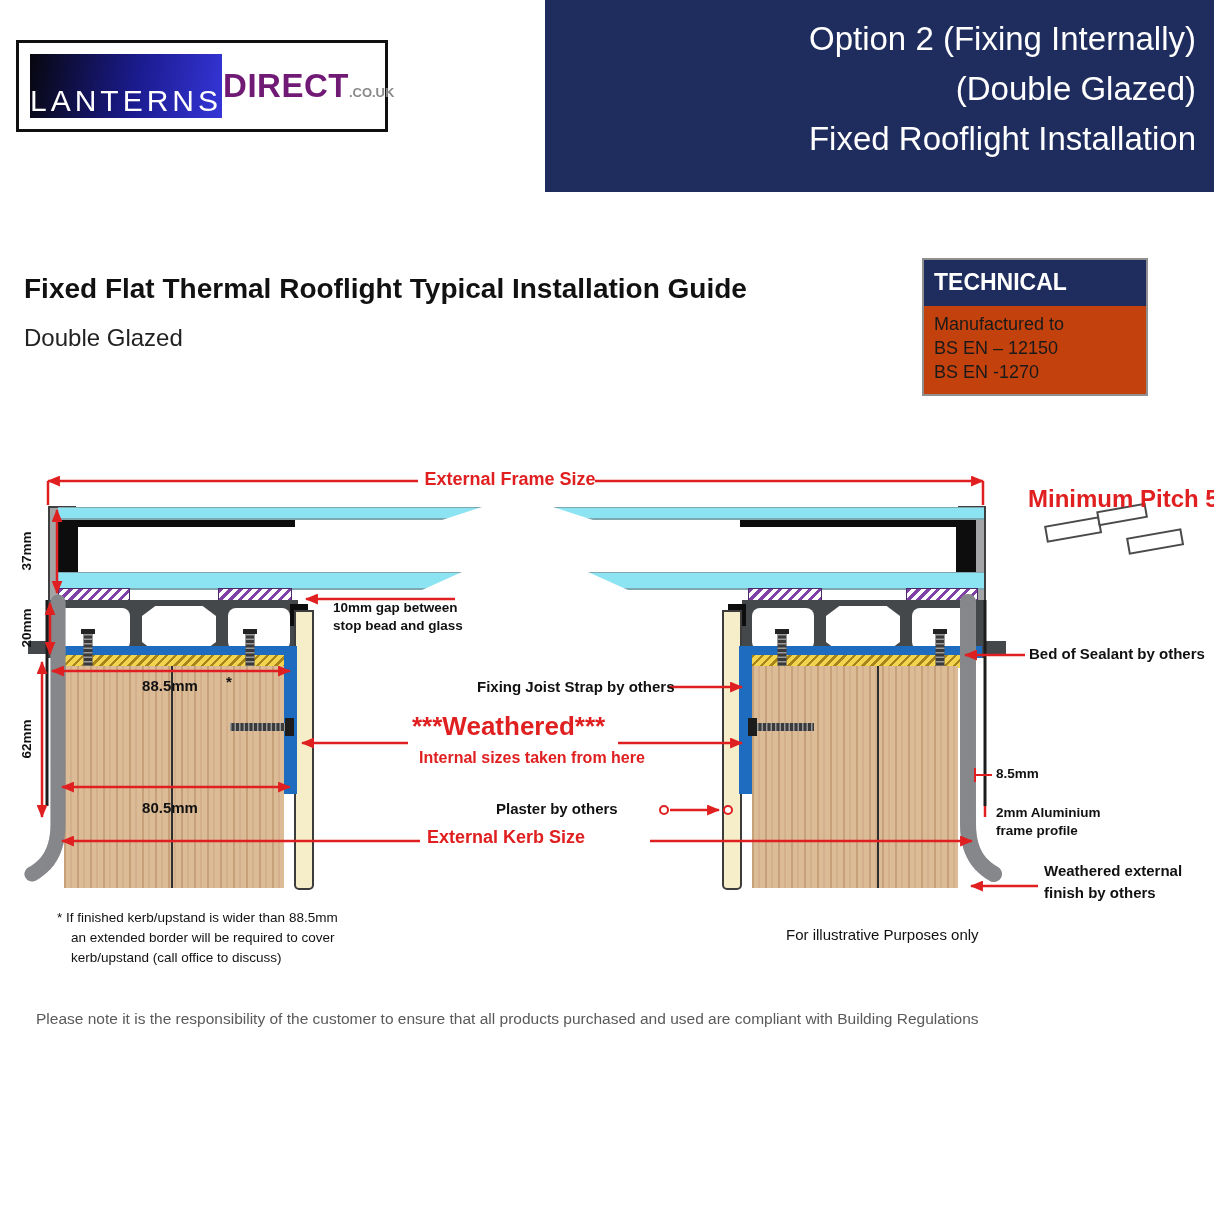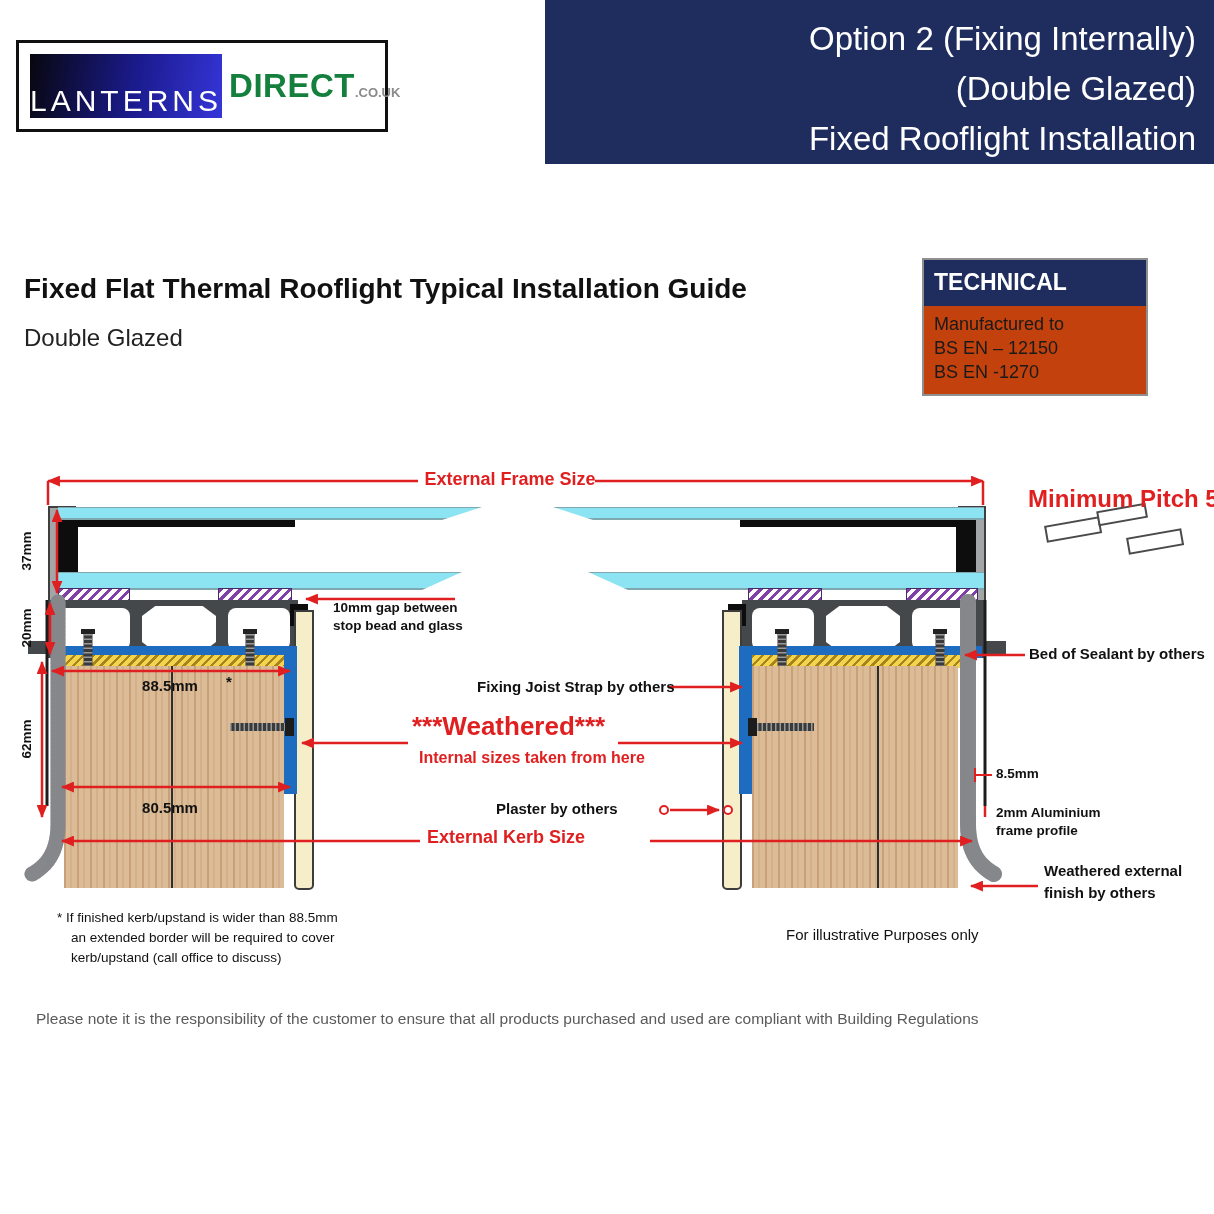--- a/index.html
+++ b/index.html
@@ -6,28 +6,28 @@
   html,body{background:#fff}
   body{font-family:"Liberation Sans",sans-serif;color:#111}
   #stage{position:relative;width:1214px;height:1214px;background:#fff;overflow:hidden}
   .abs{position:absolute}
   .lbl{position:absolute;white-space:nowrap;line-height:1.2}
   .bold{font-weight:bold}
   .red{color:var(--red,#e02020)}
   .center{text-align:center}
   .rot{transform:rotate(-90deg)}
   
-  .banner{position:absolute;left:545px;top:0;width:669px;height:164px;background:var(--navy,#1e2c5e);
+  .banner{position:absolute;left:545px;top:0;width:669px;height:192px;background:var(--navy,#1e2c5e);
           color:#fff;text-align:right;padding:14px 18px 0 0;font-size:33px;font-weight:500;line-height:50px}
   .logo-box{position:absolute;left:16px;top:40px;width:372px;height:92px;border:3px solid #101010;
             background:#fff;display:flex;align-items:center;padding-left:11px}
   .logo-grad{width:226px;height:64px;background:linear-gradient(100deg,#07070f 0%,#1b1b8f 55%,#3535d8 100%);
              display:flex;align-items:flex-end;justify-content:center;color:#fff;font-size:30px;
              letter-spacing:4px;font-weight:400}
-  .logo-word2{font-size:33px;font-weight:800;color:#15803d;margin-left:7px;letter-spacing:0.5px}
+  .logo-word2{font-size:33px;font-weight:800;color:#701a75;margin-left:1px;letter-spacing:0.5px}
   .logo-tld{font-size:13px;font-weight:bold;color:#8a8a8a;align-self:center;margin-top:12px}
   .tech-box{position:absolute;left:922px;top:258px;width:226px;height:138px;border:2px solid #8f8f8f;background:#c2410c}
   .tech-head{height:46px;background:var(--navy,#1e2c5e);color:#fff;font-size:23px;font-weight:bold;
              padding:9px 0 0 10px}
   .tech-body{padding:6px 10px;font-size:18px;line-height:24px;color:#1a1a1a}
   
   .glass{background:linear-gradient(to bottom,#7fa7b0 0 1.5px,var(--glass,#8ce4f2) 1.5px calc(100% - 1.5px),#7fa7b0 calc(100% - 1.5px) 100%)}
   .black{background:#0d0d0d}
   .grayedge{background:#a3a5a7;border:2px solid #3f3f3f}
   .framebar{background:var(--frame-gray,#45484b)}

